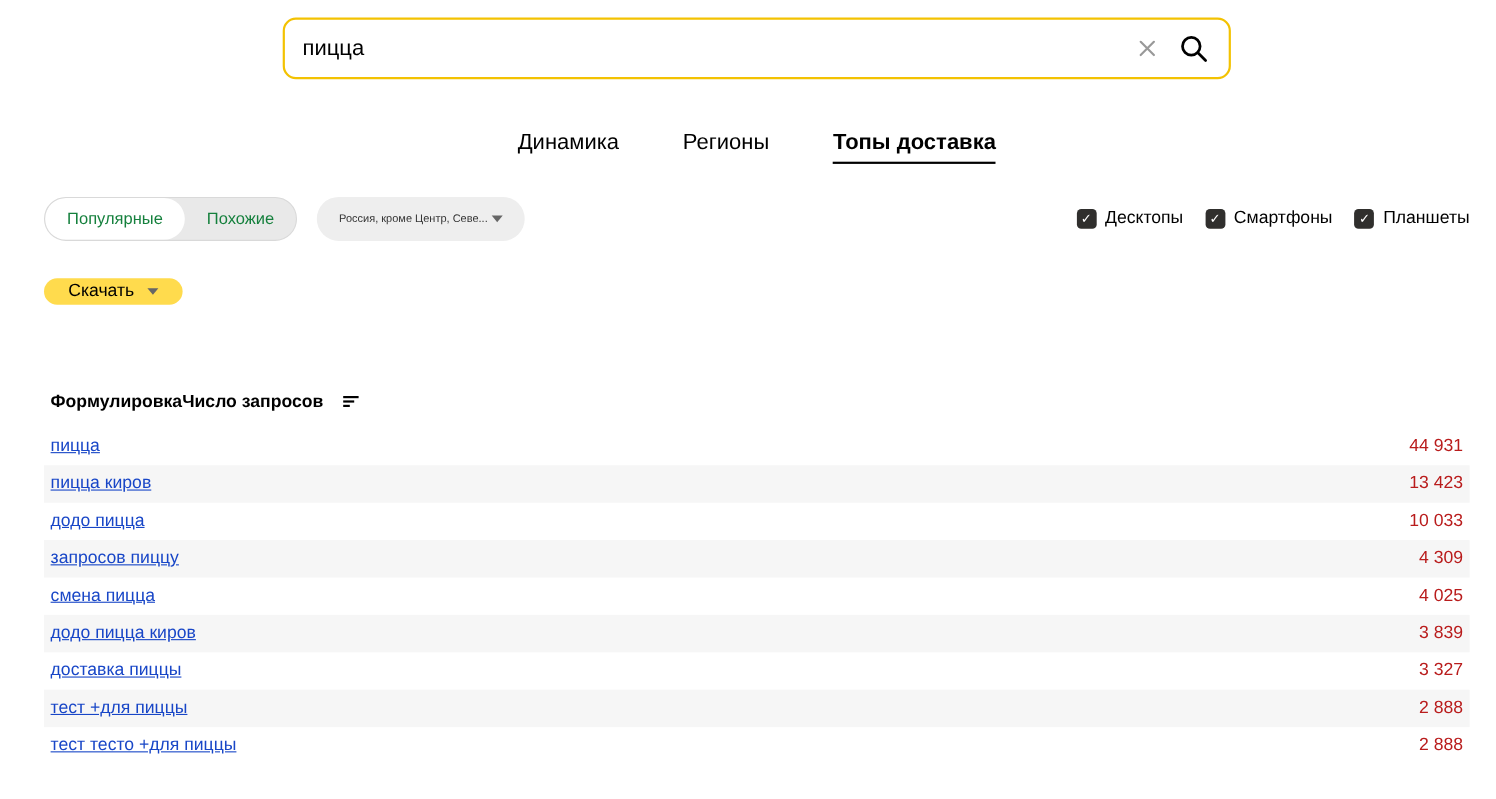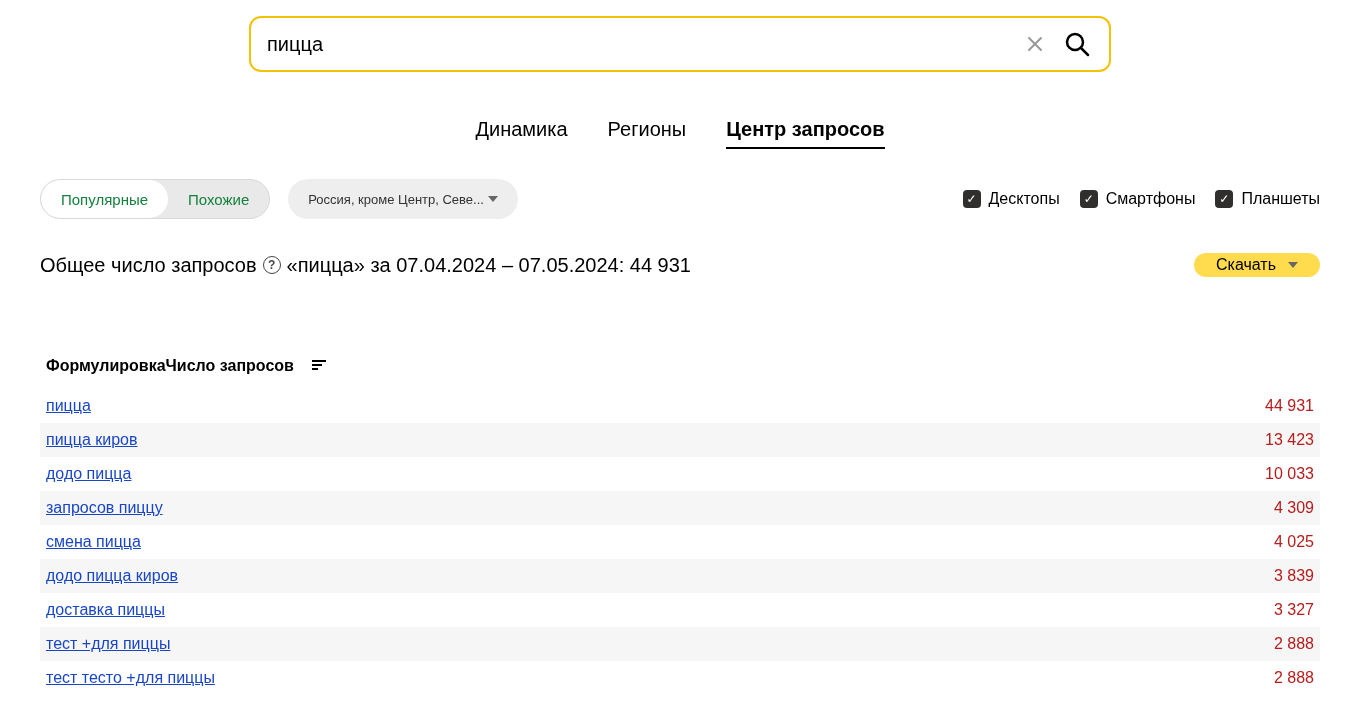--- a/index.html
+++ b/index.html
@@ -3,21 +3,21 @@
   <meta charset="utf-8">
   <style>
     * { margin: 0; padding: 0; box-sizing: border-box; }
     body {
       font-family: Arial, Helvetica, sans-serif;
       background: #fff;
       color: #000;
       width: 1360px;
     }
     .container {
-      padding: 10px 40px 0 40px;
+      padding: 10px 24px 0 40px;
     }
     .search-wrap {
       display: flex;
       justify-content: center;
       margin-top: 6px;
       margin-bottom: 46px;
     }
     .search-box {
       width: 862px;
       height: 56px;
@@ -50,21 +50,21 @@
       width: 32px;
       height: 32px;
       display: flex;
       align-items: center;
       justify-content: center;
       cursor: pointer;
     }
     .tabs {
       display: flex;
       justify-content: center;
-      gap: 40px;
+      gap: 58px;
       margin-bottom: 30px;
     }
     .tab {
       font-size: 20px;
       color: #000;
       padding-bottom: 6px;
       cursor: pointer;
     }
     .tab.active {
       font-weight: 700;
@@ -101,21 +101,21 @@
       background: #fff;
       border-radius: 26px;
     }
     .region-pill {
       background: #eee;
       border-radius: 26px;
       height: 40px;
       display: flex;
       align-items: center;
       padding: 0 20px;
-      font-size: 13px;
+      font-size: 10px;
       cursor: pointer;
       gap: 4px;
       color: #333;
     }
     .chev-down {
       display: inline-block;
       width: 0; height: 0;
       border-left: 5px solid transparent;
       border-right: 5px solid transparent;
       border-top: 6px solid #666;
@@ -242,21 +242,21 @@
             <circle cx="11" cy="11" r="8" stroke="#000" stroke-width="2.5" fill="none"></circle>
             <line x1="17" y1="17" x2="24" y2="24" stroke="#000" stroke-width="2.5" stroke-linecap="round"></line>
           </svg>
       </div>
     </div>
   </div>
 
   <div class="tabs">
     <div class="tab">Динамика</div>
     <div class="tab">Регионы</div>
-    <div class="tab active">Центр запросов</div>
+    <div class="tab active">Топы доставка</div>
   </div>
 
   <div class="controls-row">
     <div class="left-controls">
       <div class="segmented">
         <div class="seg-item active">Популярные</div>
         <div class="seg-item">Похожие</div>
       </div>
       <div class="region-pill">
         <span>Россия, кроме Центр, Севе...</span>
@@ -280,25 +280,20 @@
       <label class="cbx">
         <span class="cbx-box">
             <span class="cbx-check">✓</span>
           </span>
         <span>Планшеты</span>
       </label>
     </div>
   </div>
 
   <div class="summary-row">
-    <div class="summary-text">
-      <span>Общее число запросов</span>
-      <span class="info-icon">?</span>
-      <span>«пицца» за 07.04.2024 – 07.05.2024: 44 931</span>
-    </div>
     <button class="download-btn">
       <span>Скачать</span>
       <span class="chev-down"></span>
     </button>
   </div>
 
   <div>
     <div class="table-head">
       <div>Формулировка</div>
       <div class="col-count">

